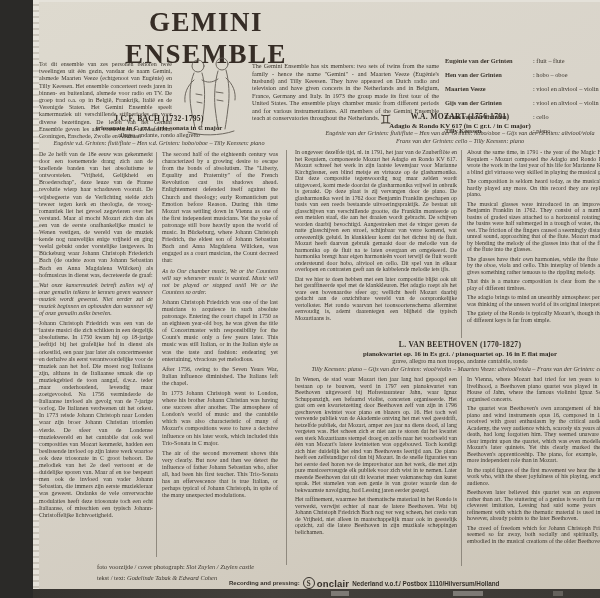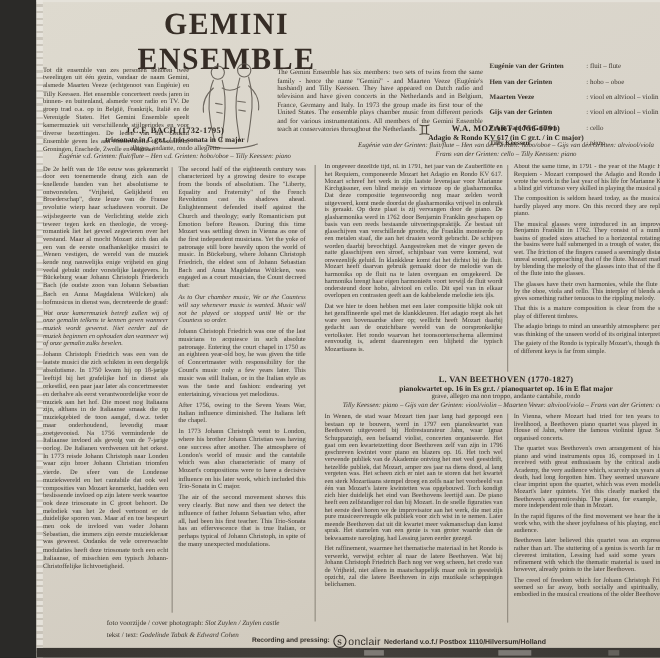--- a/index.html
+++ b/index.html
@@ -60,21 +60,21 @@
   .credit .lbl{font-weight:normal;}
   .credit .val{font-style:italic;}
   .credit-photo{left:64px;top:563px;}
   .credit-text{left:64px;top:574px;}
   .footer{left:196px;top:577px;display:flex;align-items:center;gap:3px;
           font-family:"Liberation Sans",sans-serif;}
   .rec-label{font-size:6px;font-weight:bold;color:#35302a;}
   .s-circle{width:10px;height:10px;border:1.2px solid #35302a;border-radius:50%;
             display:flex;align-items:center;justify-content:center;
             font-size:7.5px;font-weight:bold;font-family:"Liberation Serif",serif;}
-  .s-name{font-size:9.5px;font-weight:normal;letter-spacing:.2px;margin-left:-1px;color:#35302a;}
+  .s-name{font-size:9.5px;font-weight:bold;letter-spacing:.2px;margin-left:-1px;color:#35302a;}
   .address{font-size:6.3px;font-weight:bold;color:#35302a;}
 </style>
 </head>
 <body>
 
 <div class="cover">
 
   <div class="abs spine"></div>
   <div class="abs edge-top"></div>
   <div class="abs edge-right"></div>

